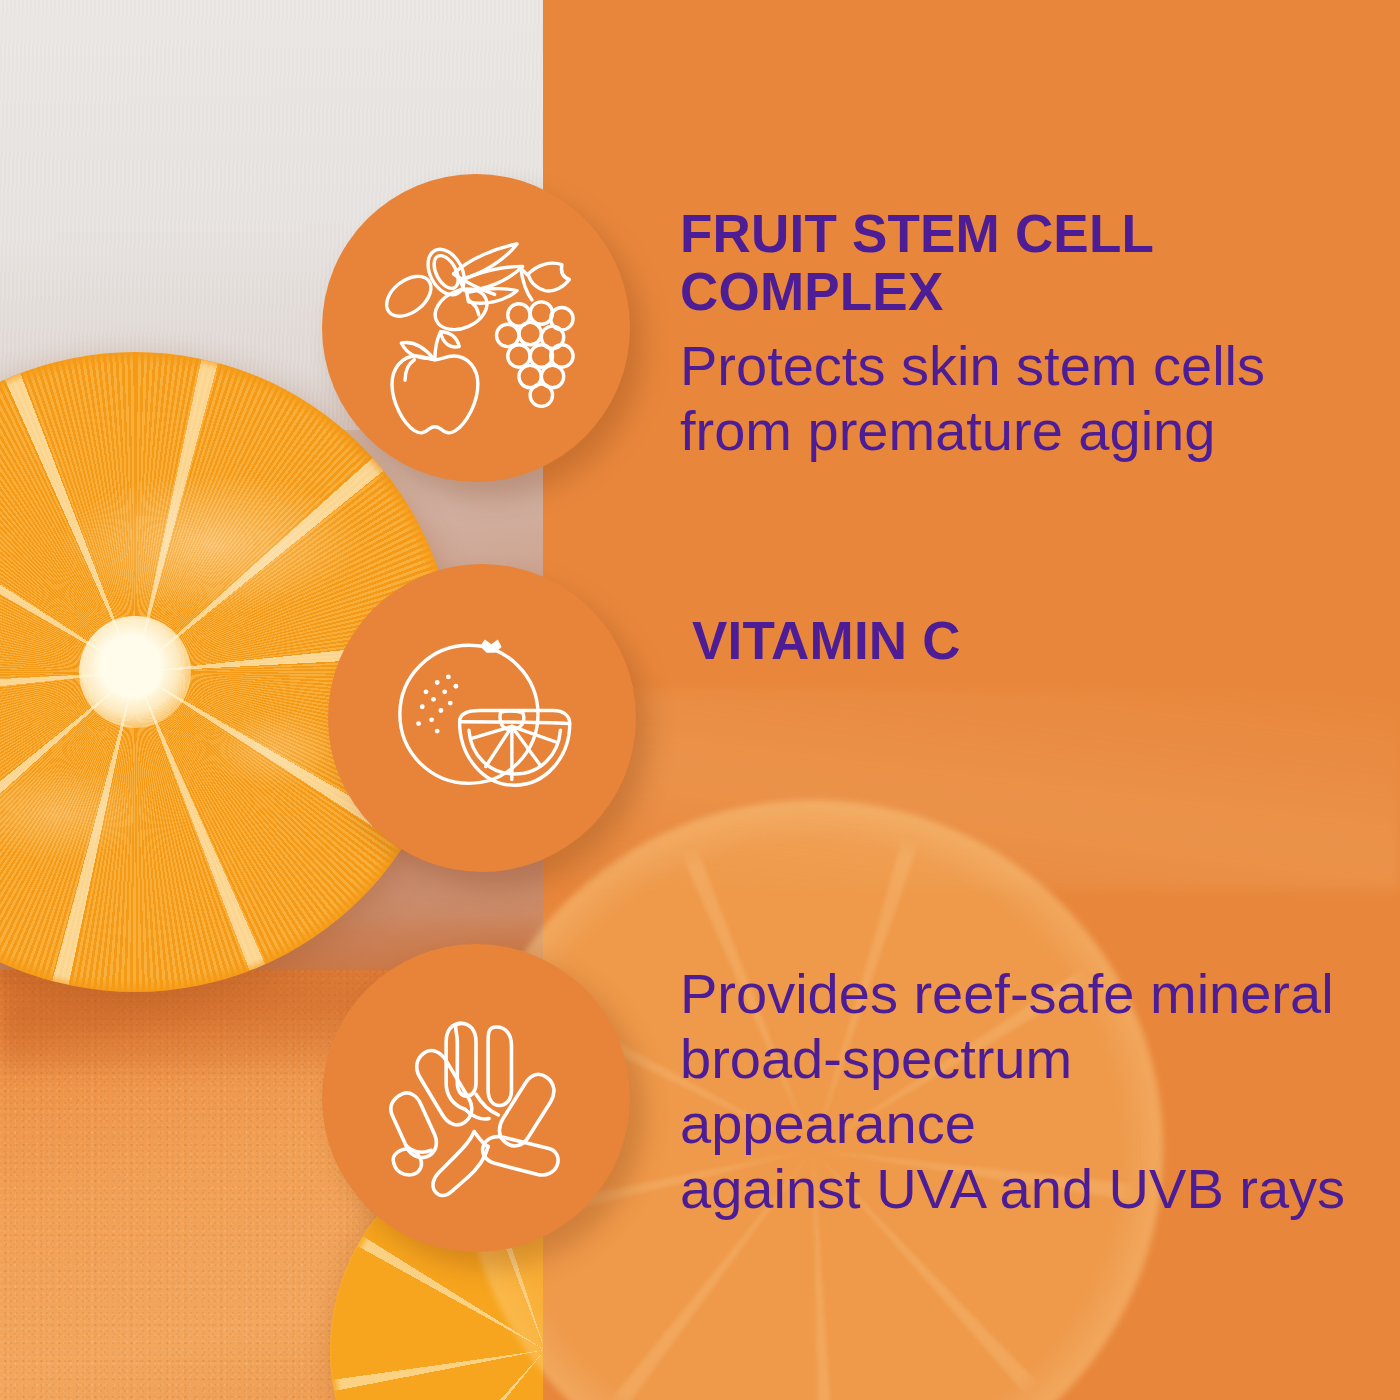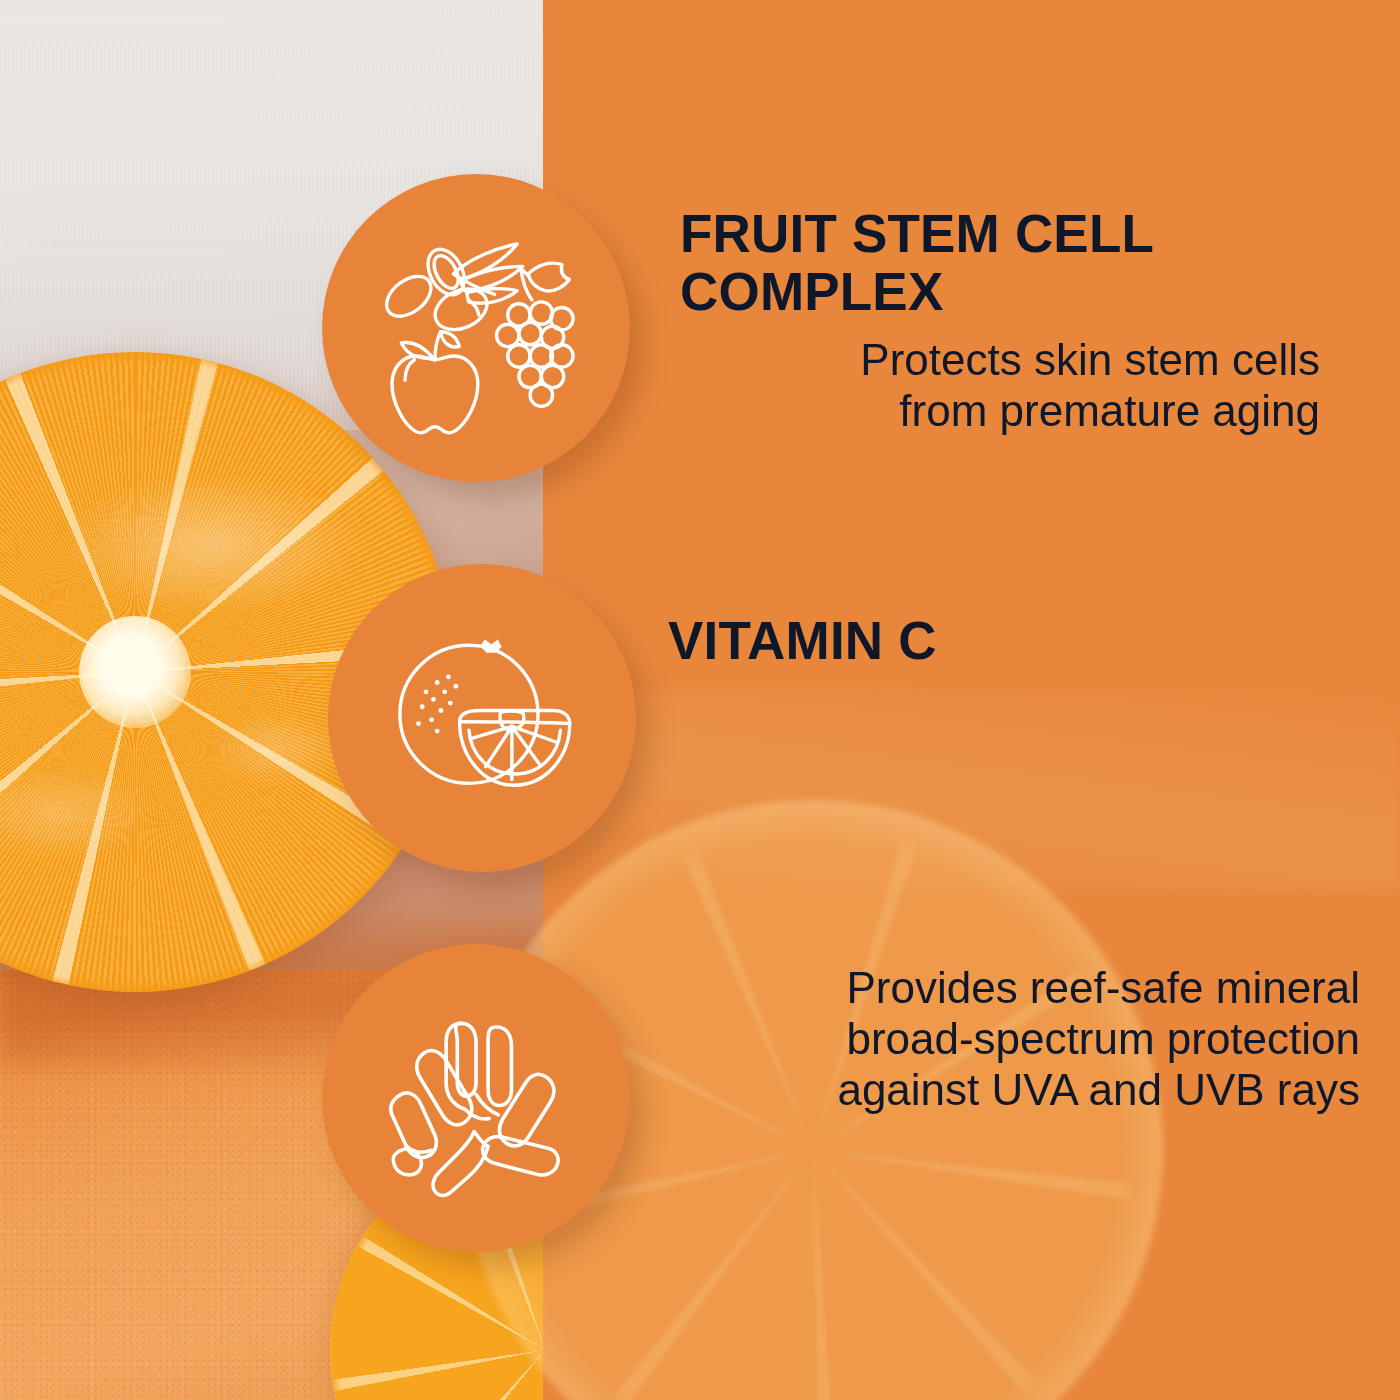--- a/index.html
+++ b/index.html
@@ -165,45 +165,44 @@
     position:absolute;
     width:308px; height:308px;
     border-radius:50%;
     background:#E8833A;
     box-shadow:14px 16px 26px rgba(120,55,15,.26);
     display:flex; align-items:center; justify-content:center;
   }
   .badge svg{ width:224px; height:224px; display:block; }
   .badge svg *{ vector-effect:non-scaling-stroke; }
 
-  .txt{ position:absolute; color:#0f172a; }
+  .txt{ position:absolute; color:#4c1d95; }
   .f-title{
     font-size:53px;
     font-weight:700;
     line-height:1.10;
     letter-spacing:.2px;
     white-space:pre-line;
     margin:0 0 12px 0;
   }
   .f-desc{
-    font-size:44px;
+    font-size:56px;
     font-weight:300;
     line-height:1.16;
     white-space:pre-line;
     margin:0;
-    text-align:right;
   }
 
   
   #badge1{ left:322px; top:174px; }
   #badge2{ left:328px; top:564px; }
   #badge3{ left:322px; top:944px; }
 
   #text1{ left:680px; top:205px;  width:640px; }
-  #text2{ left:668px; top:612px;  width:660px; }
+  #text2{ left:692px; top:612px;  width:660px; }
   #text3{ left:680px; top:962px;  width:680px; }
 </style>
 </head>
 <body>
 
 <div id="stage">
 
   <div class="photo-panel">
     <div class="wall-top"></div>
     <div class="wall-mid"></div>
@@ -356,17 +355,17 @@
 
       <path d="M133 172 C130 184 122 196 110 206 L94 220
                C88 226 80 226 76 220 C72 214 74 206 80 200 L98 182
                C106 174 114 166 118 156"></path>
       <path d="M118 156 C124 164 128 170 133 172"></path>
     </svg>
   </div>
 
   <div class="txt" id="text3">
     <div class="f-desc">Provides reef-safe mineral
-broad-spectrum protection
+broad-spectrum appearance
 against UVA and UVB rays</div>
   </div>
 
 </div>
 
 </body></html>

